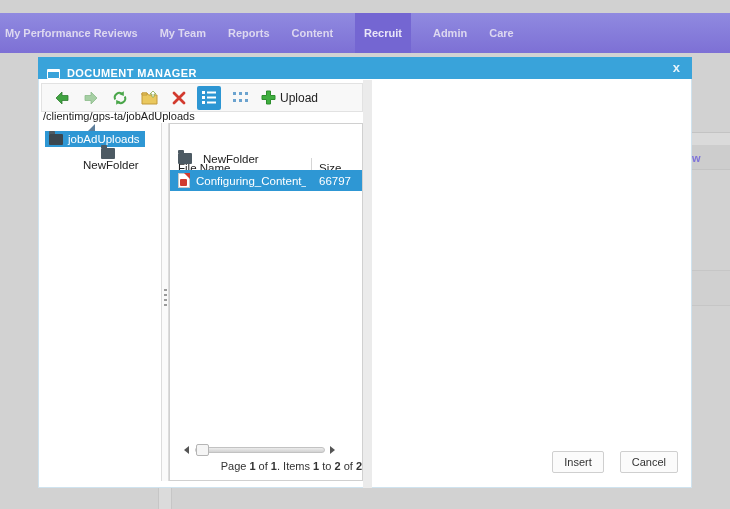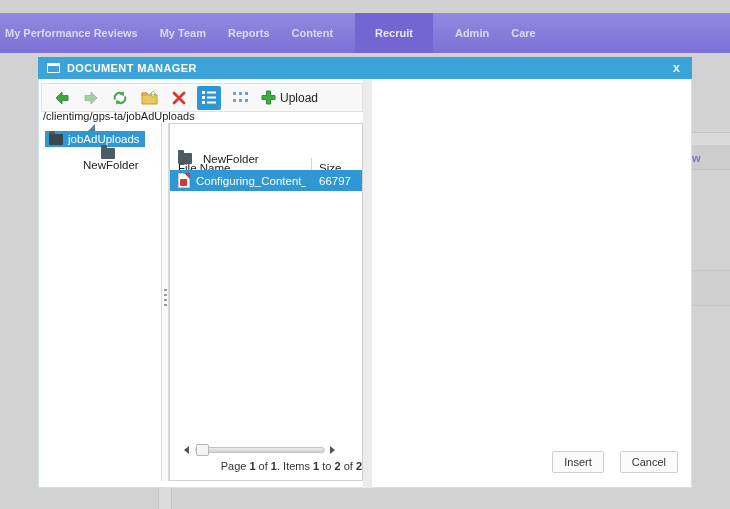--- a/index.html
+++ b/index.html
@@ -6,38 +6,38 @@
   html,body { width:730px; height:509px; overflow:hidden; }
   body { font-family:"Liberation Sans", sans-serif; position:relative; background:#d2d2d2; }
 
   
   .top-strip { position:absolute; left:0; top:0; width:730px; height:13px; background:#d1d1d1; }
   .nav { position:absolute; left:0; top:13px; width:730px; height:40px;
          background:linear-gradient(#908ae0,#7d70d5); display:flex; align-items:stretch;
          gap:22px; overflow:hidden; white-space:nowrap; }
   .nav-item { color:#ddd8f0; font-size:11px; font-weight:bold; line-height:40px; cursor:pointer; }
   .nav-item:first-child { margin-left:5px; }
-  .nav-item.active { background:#7466d2; padding:0 20px; color:#e9e6f8; }
+  .nav-item.active { background:#7466d2; padding:0 9px; color:#e9e6f8; }
 
   
   .overlay { position:absolute; left:0; top:53px; width:730px; height:456px; background:#d2d2d2; }
   .bg-right { position:absolute; left:692px; top:53px; width:38px; height:435px; }
   .bg-band { position:absolute; left:0; width:38px; }
   .band-a { top:79px; height:13px; background:#dadada; border-top:1px solid #c3c3c3; }
   .band-b { top:92px; height:25px; background:#cdcdcd; border-bottom:1px solid #c3c3c3; }
   .band-c { top:217px; height:36px; background:#d0d0d0; border-top:1px solid #c6c6c6; border-bottom:1px solid #c6c6c6; }
   .bg-link-frag { position:absolute; left:0; top:99px; color:#7e73da; font-size:11px; font-weight:bold; }
   .bg-bottom-strip { position:absolute; left:158px; top:488px; width:14px; height:21px;
                      background:#dbdbdb; border-left:1px solid #c6c6c6; border-right:1px solid #c6c6c6; }
 
   
   .dialog { position:absolute; left:38px; top:57px; width:654px; height:431px;
             background:#fff; border:1px solid #cfe3ef; }
   .titlebar { position:absolute; left:-1px; top:-1px; width:654px; height:22px; background:#39a3da;
-              display:flex; align-items:center; }
+              display:flex; align-items:flex-end; }
   .title-icon { width:13px; height:10px; border:1px solid #fff; border-top:3px solid #fff;
                 margin-left:9px; border-radius:1px; }
   .title-text { color:#fff; font-size:11px; font-weight:bold; letter-spacing:.4px; margin-left:7px; }
   .close-x { margin-left:auto; margin-right:12px; color:rgba(255,255,255,.88);
              font-size:13px; font-weight:bold; line-height:22px; cursor:pointer; }
 
   
   .toolbar { position:absolute; left:2px; top:25px; width:322px; height:29px;
              background:#f8f8f8; border:1px solid #e2e2e2; display:flex; align-items:center; }
   .tbtn { display:flex; align-items:center; justify-content:center; width:24px; height:24px; cursor:pointer; }

